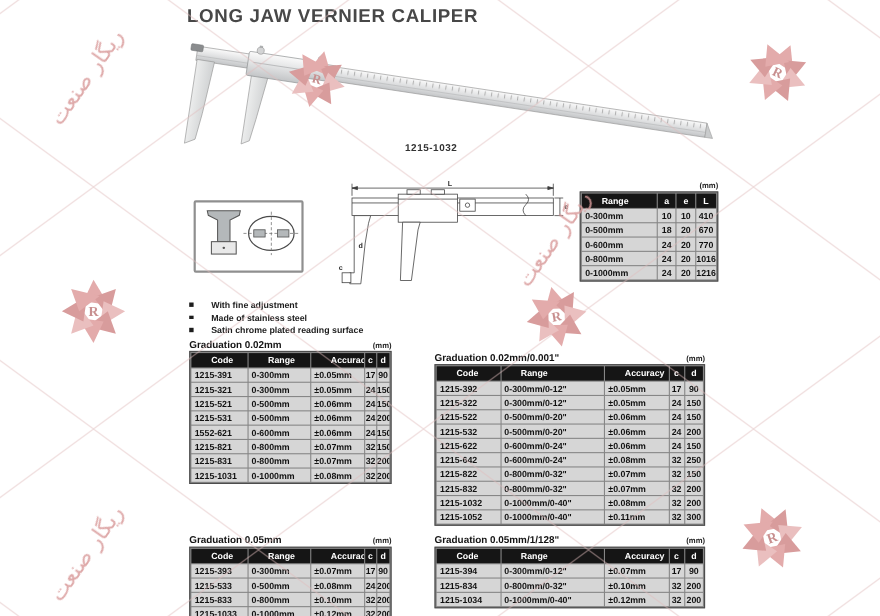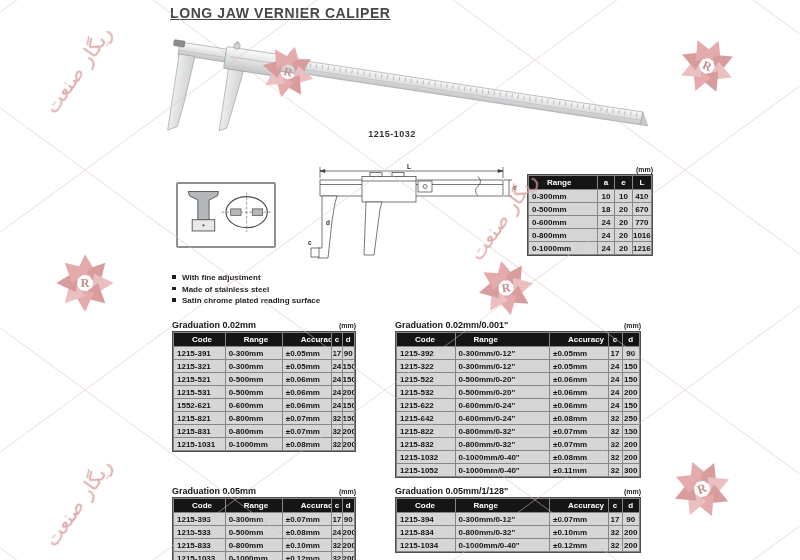--- a/index.html
+++ b/index.html
@@ -1,33 +1,33 @@
 <!DOCTYPE html>
 <html style="--table_header_bg: #151515; --table_row_bg: #d6d6d6; --watermark_pink: #dfaaaa; --watermark_line: #e0bcbc;"><head>
 <meta charset="utf-8">
 <style>
   html,body{margin:0;padding:0;background:#fff;}
   .page{position:relative;width:800px;height:560px;background:#ffffff;overflow:hidden;
         font-family:"Liberation Sans",sans-serif;}
-  .page-title{position:absolute;left:170px;top:5px;font-size:14px;font-weight:bold;
-        color:#474747;letter-spacing:.6px;text-decoration:underline;}
+  .page-title{position:absolute;left:170px;top:5px;font-size:17px;font-weight:bold;
+        color:#474747;letter-spacing:.6px;}
   .photo{position:absolute;left:160px;top:28px;width:508px;height:106px;}
   .model-label{position:absolute;left:340px;top:129px;width:104px;text-align:center;
         font-size:9px;font-weight:bold;color:#333;letter-spacing:.5px;}
   .icon-box{position:absolute;left:176px;top:182px;width:100px;height:66px;
         border:2px solid #8f8f8f;border-radius:2px;background:#fff;box-sizing:border-box;}
   .icon-box svg{width:100%;height:100%;display:block;}
   .drawing{position:absolute;left:306px;top:163px;width:214px;height:107px;}
   .dim-block{position:absolute;left:527px;top:166px;width:126px;}
   .features{position:absolute;left:172px;top:273px;margin:0;padding:0;list-style:none;
         font-size:8px;font-weight:bold;color:#1d1d1d;}
-  .features li{margin:0 0 2.5px 0;padding-left:10px;position:relative;}
+  .features li{margin:0 0 2.5px 0;padding-left:20px;position:relative;}
   .features li::before{content:"";position:absolute;left:0;top:2px;width:3.5px;height:3.5px;background:#1d1d1d;}
   .spec-block{position:absolute;}
-  #tblA{left:172px;top:320px;width:184px;}
+  #tblA{left:172px;top:308px;width:184px;}
   #tblB{left:395px;top:320px;width:246px;}
   #tblC{left:172px;top:486px;width:184px;}
   #tblD{left:395px;top:486px;width:246px;}
   .t-head{display:flex;justify-content:space-between;align-items:baseline;margin-bottom:1px;}
   .t-head.unit-only{justify-content:flex-end;}
   .t-title{font-size:9px;font-weight:bold;color:#141414;}
   .t-unit{font-size:7px;font-weight:bold;color:#222;}
   table.tbl{width:100%;border-collapse:separate;border-spacing:1px;background:#868686;
         border:1px solid #4d4d4d;table-layout:fixed;}
   .tbl th{background:var(--table_header_bg,#151515);color:#fff;font-size:8px;text-align:left;

